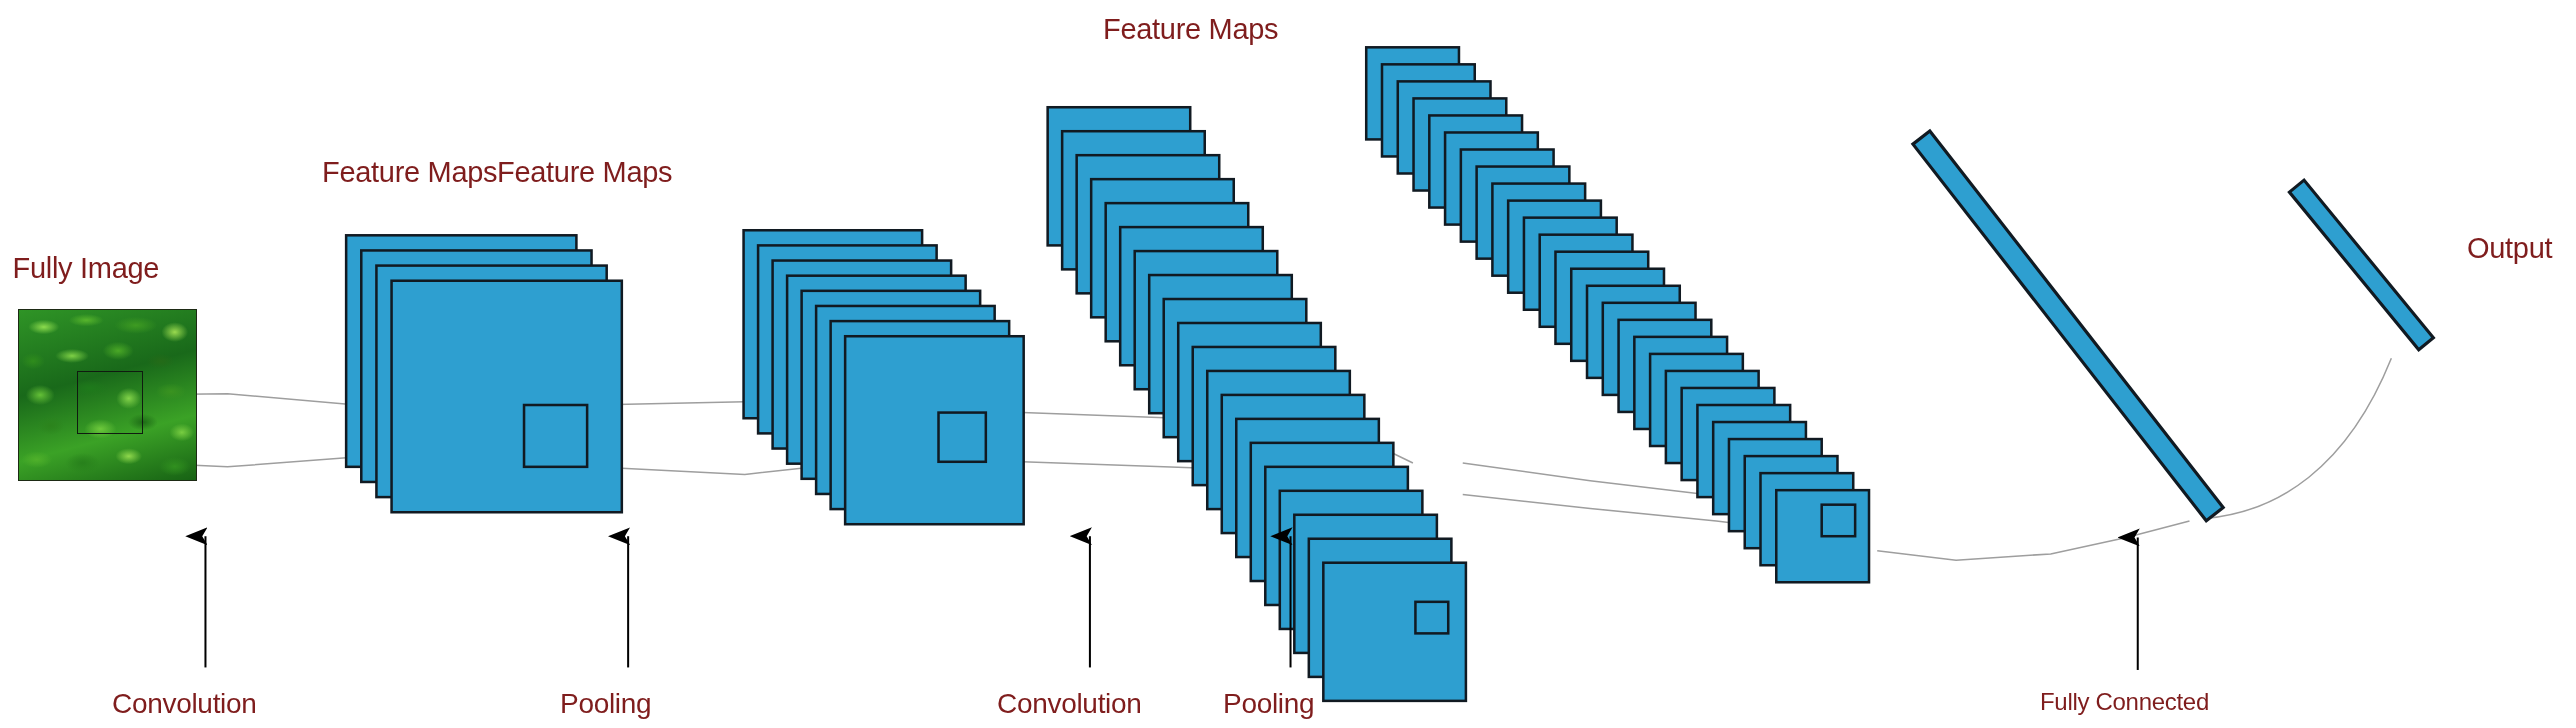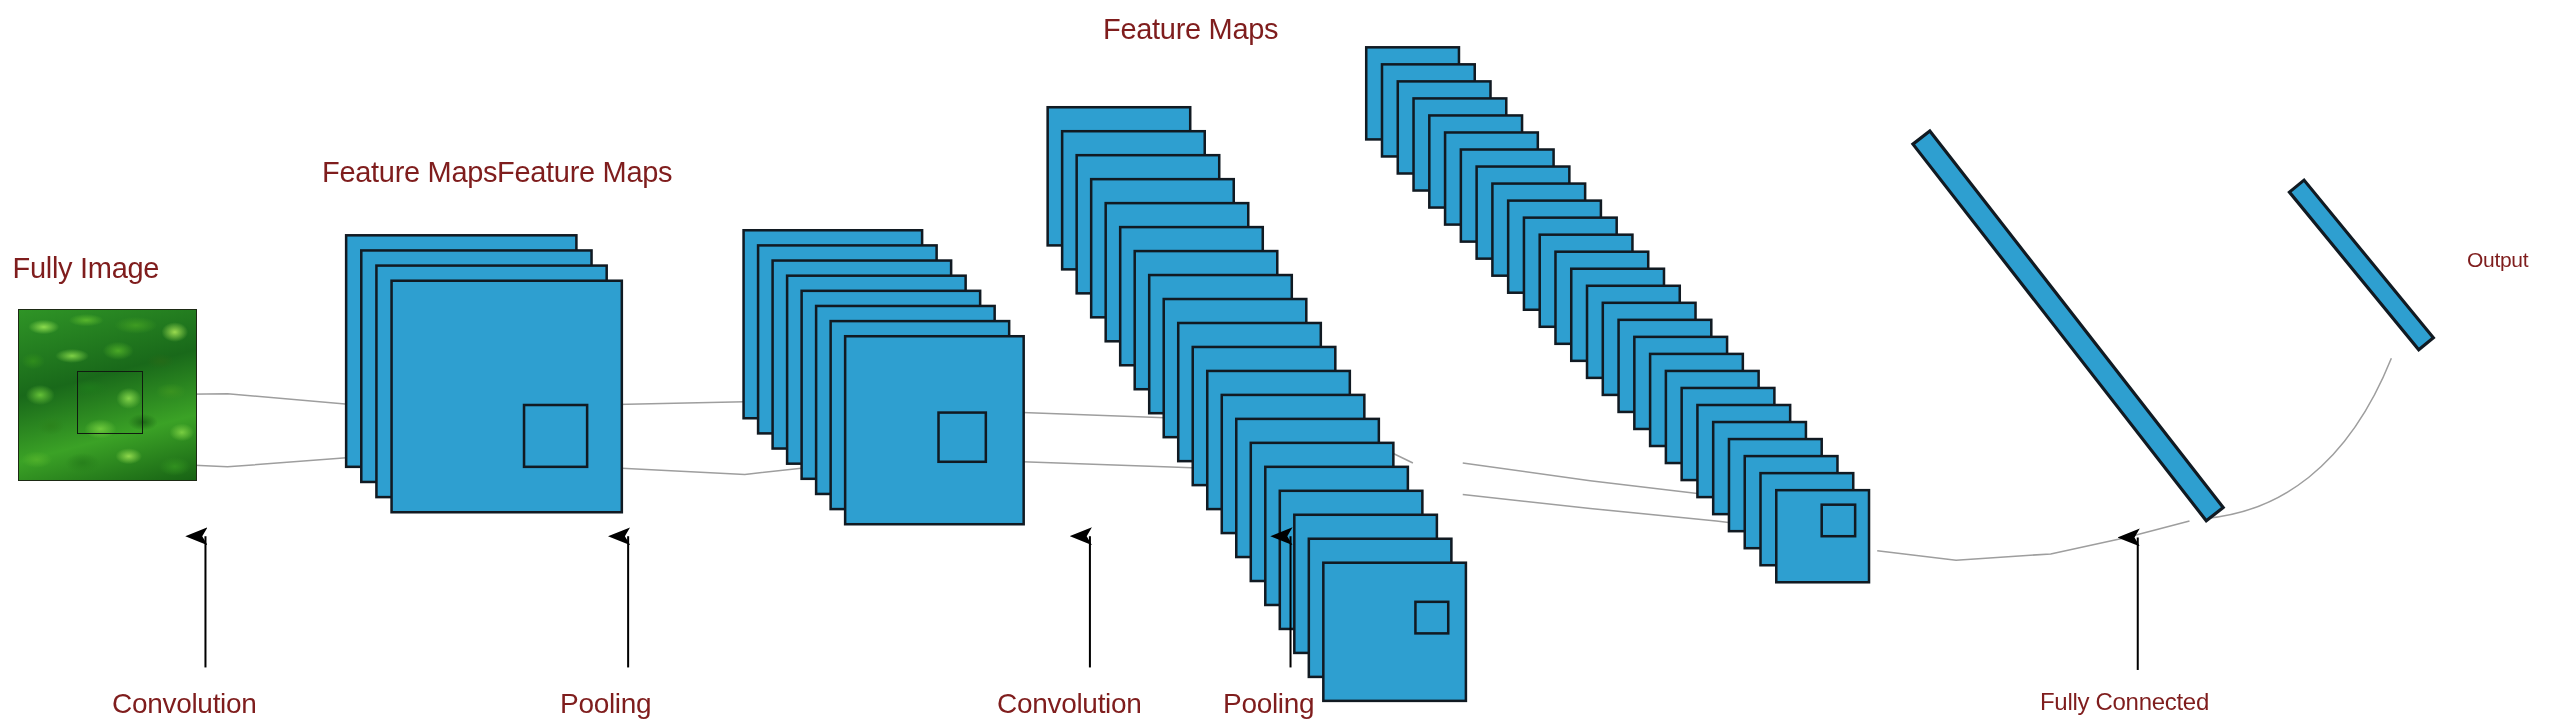--- a/index.html
+++ b/index.html
@@ -193,21 +193,21 @@
   </svg>
 
   <div class="input-photo">
     <div class="rf-box"></div>
   </div>
 
   <div class="label" id="lbl-input" style="left: 12.6px; top: 252px; font-size: 29px;">Fully Image</div>
   <div class="label" id="lbl-fm1" style="left: 322px; top: 156px; font-size: 29px;">Feature Maps</div>
   <div class="label" id="lbl-fm2" style="left: 497px; top: 156px; font-size: 29px;">Feature Maps</div>
   <div class="label" id="lbl-fm3" style="left: 1103px; top: 12.6px; font-size: 29px;">Feature Maps</div>
-  <div class="label" id="lbl-out" style="left: 2467px; top: 248px; font-size: 21px;">Output</div>
+  <div class="label" id="lbl-out" style="left: 2467px; top: 232px; font-size: 29px;">Output</div>
 
   <div class="label" id="lbl-op-0" style="left: 112px; top: 688px; font-size: 28px;">Convolution</div>
   <div class="label" id="lbl-op-1" style="left: 560px; top: 688px; font-size: 28px;">Pooling</div>
   <div class="label" id="lbl-op-2" style="left: 997px; top: 688px; font-size: 28px;">Convolution</div>
   <div class="label" id="lbl-op-3" style="left: 1223px; top: 688px; font-size: 28px;">Pooling</div>
   <div class="label" id="lbl-op-4" style="left: 2040px; top: 688px; font-size: 24px;">Fully Connected</div>
 
 </div>
 
 

